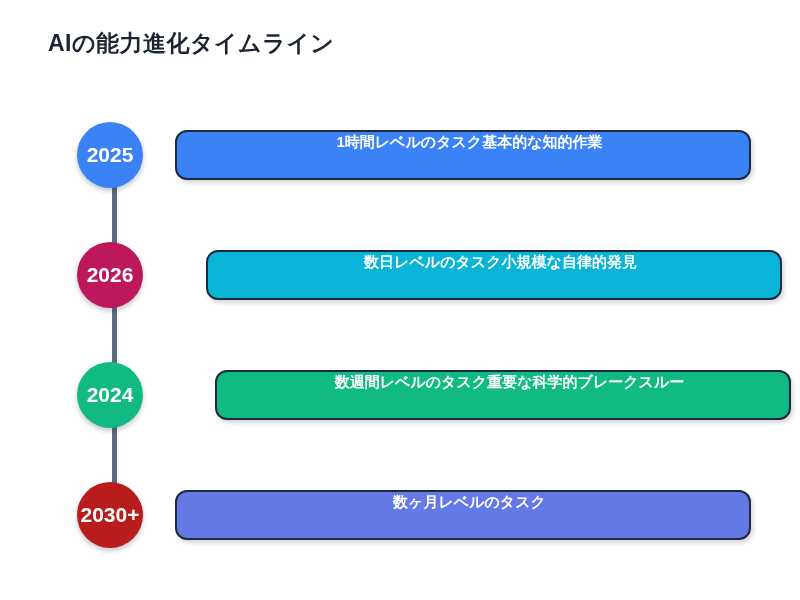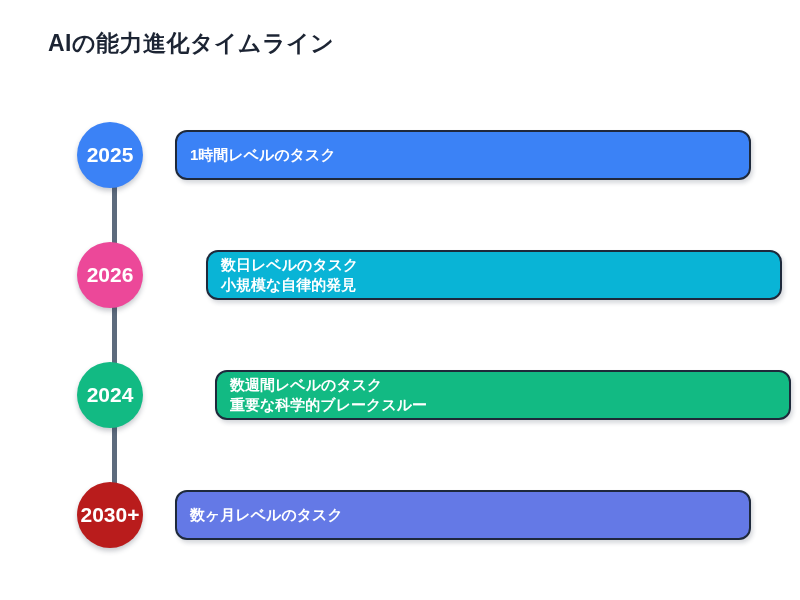--- a/index.html
+++ b/index.html
@@ -56,21 +56,21 @@
   }
   .task-card {
     position: absolute;
     left: 175px;
     width: 576px;
     height: 50px;
     box-sizing: border-box;
     border: 2.5px solid #1e293b;
     border-radius: 12px;
     display: flex;
-    flex-direction: column;
+    flex-direction: row;
     justify-content: center;
     padding-left: 13px;
     z-index: 2;
     box-shadow: 2px 3px 4px rgba(30, 41, 59, 0.18);
   }
   .task-card .line {
     color: #ffffff;
     font-size: 15px;
     font-weight: 700;
     line-height: 20px;
@@ -93,25 +93,26 @@
   <div class="page-title">AIの能力進化タイムライン</div>
 
   <div class="connector c0"></div>
   <div class="connector c1"></div>
   <div class="connector c2"></div>
 
   <div class="row0">
     <div class="year-badge" style="background-color: rgb(59, 130, 246);">2025</div>
     <div class="task-card" style="background-color: rgb(59, 130, 246);">
       <div class="line">1時間レベルのタスク</div>
+      <div class="line">基本的な知的作業</div>
     </div>
   </div>
 
   <div class="row1">
-    <div class="year-badge" style="background-color: #ec4899;">2026</div>
+    <div class="year-badge" style="background-color: #be185d;">2026</div>
     <div class="task-card" style="background-color: rgb(9, 180, 214);">
       <div class="line">数日レベルのタスク</div>
       <div class="line">小規模な自律的発見</div>
     </div>
   </div>
 
   <div class="row2">
     <div class="year-badge" style="background-color: rgb(18, 186, 131);">2024</div>
     <div class="task-card" style="background-color: rgb(18, 186, 131); margin-left: 40px;">
       <div class="line">数週間レベルのタスク</div>

